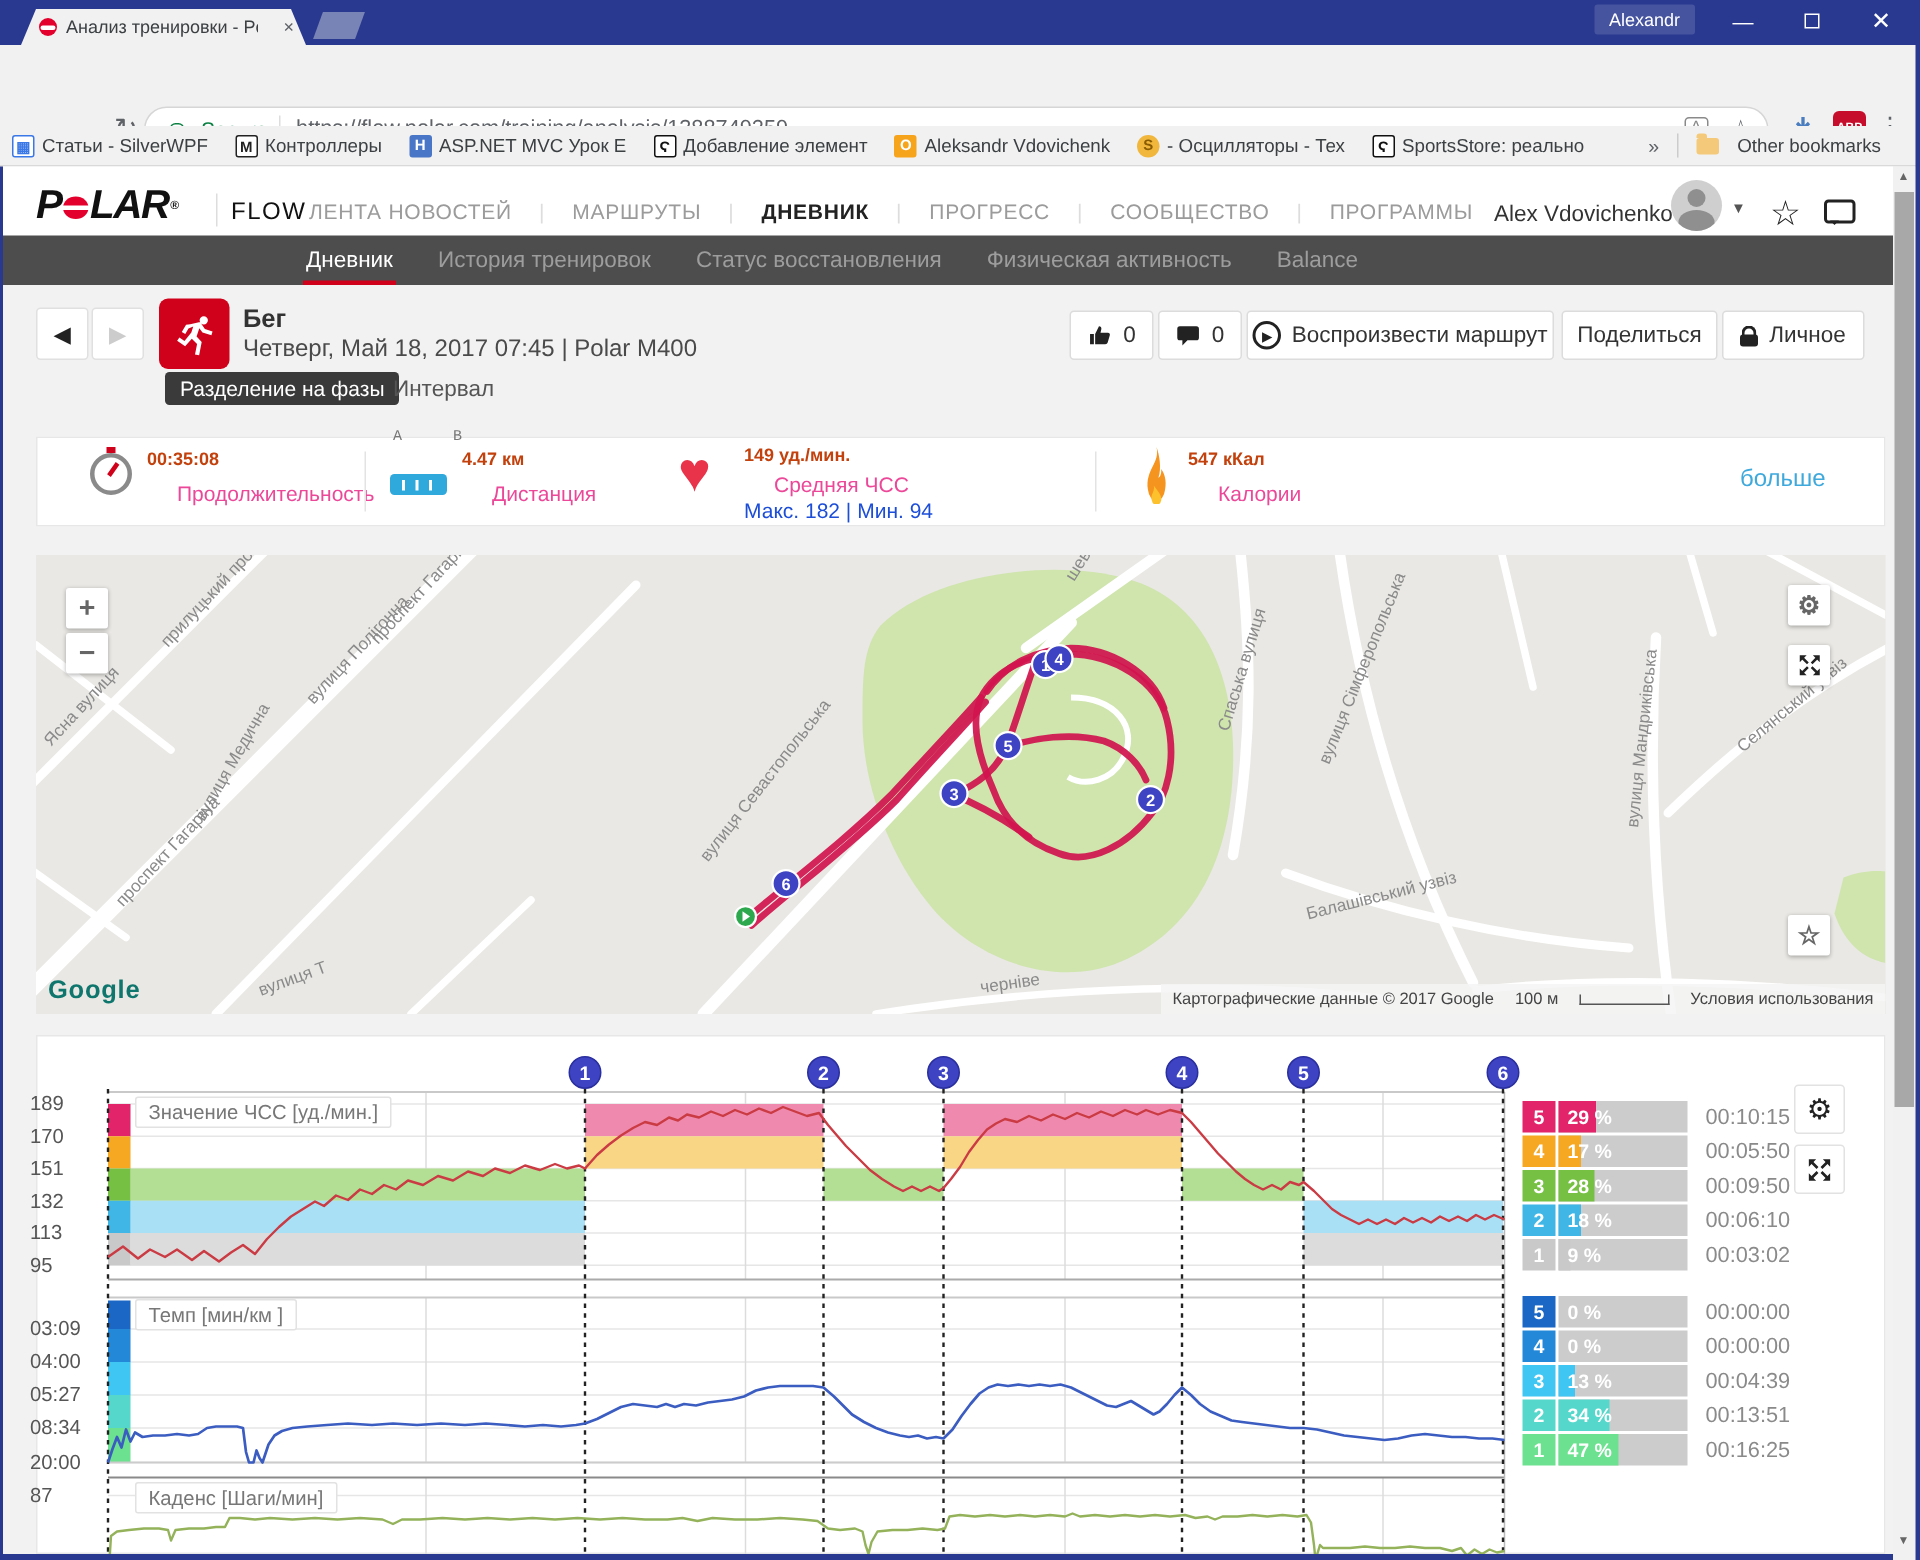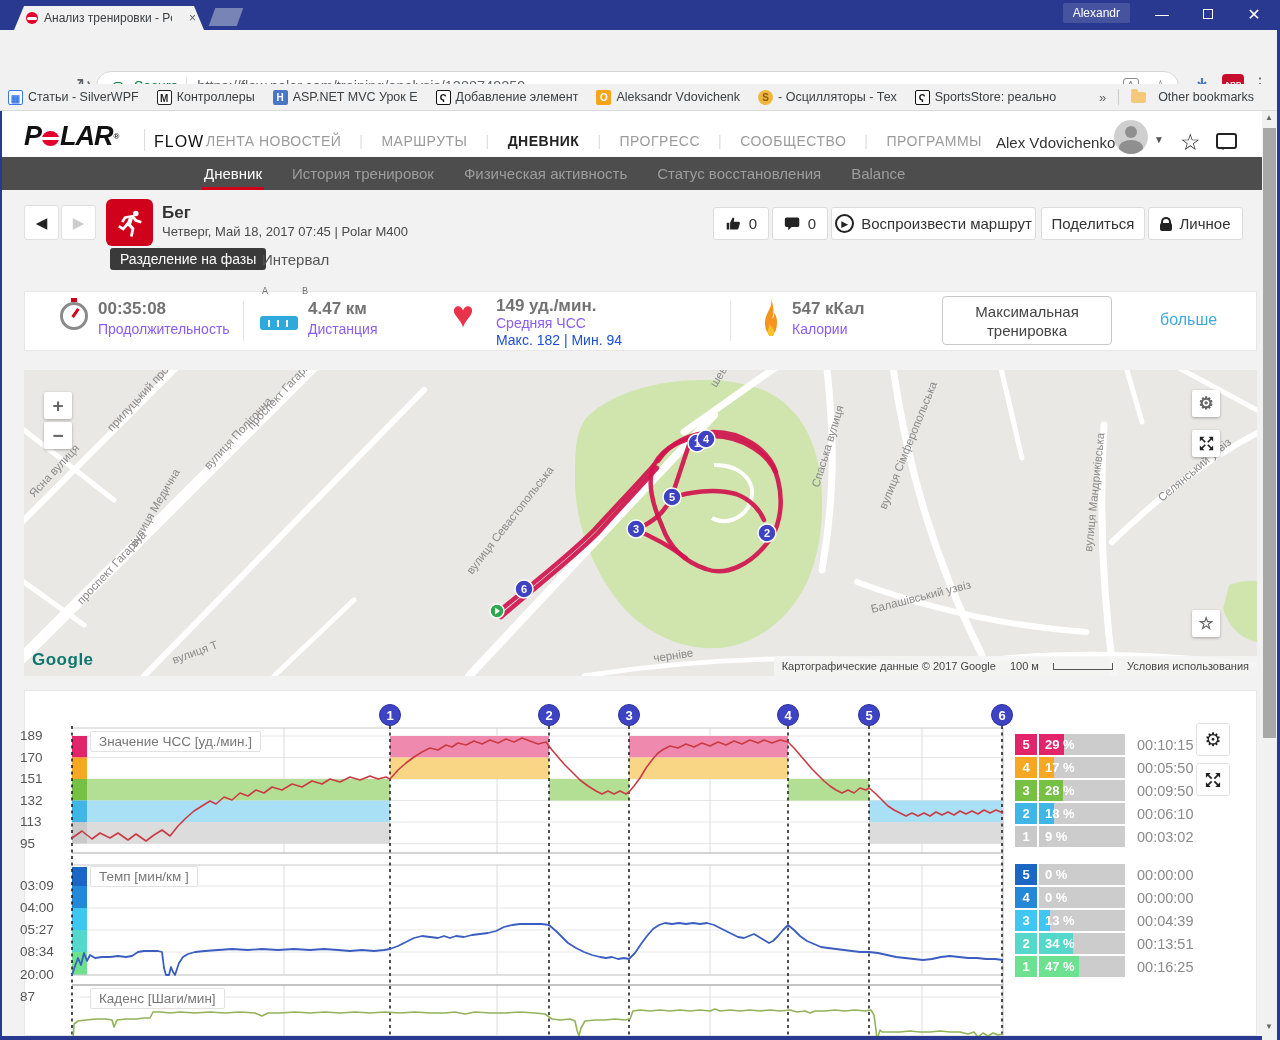--- a/index.html
+++ b/index.html
@@ -79,30 +79,30 @@
   .subnav-item.active { color:#fff; }
   .subnav-item.active:after { content:""; position:absolute; left:0; right:0; bottom:0; height:3px; background:#d0021b; }
 
   #page-bg { left:2px; top:190px; width:1260px; height:846px; background:#f2f2f2; }
 
   
   .arrow-btn { top:205px; width:35px; height:35px; background:#fff; border:1px solid #e0e0e0; border-radius:3px;
                display:flex; align-items:center; justify-content:center; font-size:15px; }
   #sport-icon { left:106px; top:199px; width:47px; height:47px; background:#d0021b; border-radius:6px; display:flex; align-items:center; justify-content:center;}
   #session-title { left:162px; top:203px; font-size:17px; font-weight:bold; color:#333; }
-  #session-sub { left:162px; top:224px; font-size:13px; color:#4a4a4a; }
+  #session-sub { left:162px; top:224px; font-size:16px; color:#4a4a4a; }
   #phase-tooltip { left:110px; top:248px; background:#3a3a3a; color:#fff; font-size:14px; padding:3px 10px; border-radius:3px; }
   #interval-label { left:262px; top:251px; font-size:15px; color:#555; }
   .act-btn { top:207px; height:33px; background:#fff; border:1px solid #dcdcdc; border-radius:3px;
              display:flex; align-items:center; justify-content:center; gap:7px; font-size:15px; color:#333; }
 
   
   #summary-card { left:24px; top:291px; width:1233px; height:60px; background:#fff; border:1px solid #e7e7e7; }
-  .stat-value { font-size:17px; font-weight:bold; color:#737373; }
-  .stat-label { font-size:14px; color:#8b5cf6; }
+  .stat-value { font-size:12px; font-weight:bold; color:#c2410c; }
+  .stat-label { font-size:14px; color:#ec4899;margin-left:20px; }
   .vdiv { width:1px; height:40px; background:#e3e3e3; top:301px; }
   #stopwatch { left:60px; top:302px; width:28px; height:28px; border:3px solid #8a8a8a; border-radius:50%; }
   #stopwatch .hand { position:absolute; left:11px; top:3px; width:3px; height:10px; background:#d0021b; transform:rotate(35deg); }
   #stopwatch .crown { position:absolute; left:8px; top:-7px; width:6px; height:4px; background:#d0021b; }
   #ruler { left:260px; top:316px; width:38px; height:14px; background:#2fa8dc; border-radius:3px; }
   #ruler i { position:absolute; top:4px; width:2px; height:7px; background:#fff; }
   #ab-row { left:262px; top:286px; font-size:10px; color:#777; letter-spacing:14px;font-family:Liberation Mono, monospace; }
   #heart-icon { left:452px; top:294px; font-size:37px; color:#e8334a; }
   #benefit-btn { left:942px; top:296px; width:170px; height:49px; border:1px solid #c9c9c9; border-radius:4px;
                  background:#fff; display:flex; flex-direction:column; align-items:center; justify-content:center;
@@ -253,22 +253,22 @@
         <span class="body"></span>
       </div>
     <div class="abs" id="avatar-caret">▼</div>
     <div class="abs" id="hdr-star">☆</div>
     <div class="abs" id="hdr-chat"></div>
   </div>
 
   <div class="abs" id="subnav">
       <div class="subnav-item active">Дневник</div>
       <div class="subnav-item">История тренировок</div>
+      <div class="subnav-item">Статус восстановления</div>
       <div class="subnav-item">Физическая активность</div>
-      <div class="subnav-item">Статус восстановления</div>
       <div class="subnav-item">Balance</div>
     </div>
 
   <div class="abs" id="page-bg"></div>
 
   <div class="abs arrow-btn" style="left:24px">
       <span style="color:#222">◀</span>
     </div>
   <div class="abs arrow-btn" style="left:61px">
       <span style="color:#ccc">▶</span>
@@ -330,24 +330,20 @@
   <div class="abs stat-value" style="left:496px;top:296px">149 уд./мин.</div>
   <div class="abs stat-label" style="left:496px;top:315px">Средняя ЧСС</div>
   <div class="abs" style="left:496px;top:332px;font-size:14px;color:#1d4ed8">Макс. 182  |  Мин. 94</div>
   <div class="abs vdiv" style="left:730px"></div>
   <svg class="abs" style="left:758px;top:298px" width="26" height="38" viewBox="0 0 20 30">
     <path fill="#f5941f" d="M10 0c2 6-6 8-4.5 15.5A5.6 5.6 0 0 0 10 20a5.6 5.6 0 0 0 4.5-4.5C15.5 12 14 9.5 12.5 8c.2 2-.8 3-1.5 3.2C12.8 7.5 11.5 3 10 0z" transform="scale(1,1.45)"></path>
     <path fill="#fdc12e" d="M10 14c1 2.5-2 3.5-1 6a2.6 2.6 0 0 0 5 0c.3-2-1.5-3.5-4-6z" transform="translate(-1.5,2) scale(1,1.3)"></path>
   </svg>
   <div class="abs stat-value" style="left:792px;top:299px">547 кКал</div>
   <div class="abs stat-label" style="left:792px;top:321px">Калории</div>
-  <div class="abs" id="benefit-btn">
-    <span>Максимальная</span>
-    <span>тренировка</span>
-  </div>
   <div class="abs" id="more-link">больше</div>
 
   <div class="abs" id="map-box">
     <svg id="map-svg" width="1233" height="306" viewBox="0 0 1233 306">
         <rect x="0" y="0" width="1233" height="306" fill="#e9e8e4"></rect>
         <path d="M563,47 C598,12 678,2 728,16 C780,31 800,82 798,142 C796,202 773,247 728,269 C683,291 628,271 598,236 C568,201 551,151 551,111 C551,81 551,62 563,47 Z" fill="#cfe5ad"></path>
         <path d="M1205,215 C1220,209 1233,211 1233,211 L1233,272 C1214,268 1204,254 1199,239 Z" fill="#cfe5ad"></path>
         <path d="M-20,306 L296,-10" stroke="#ffffff" fill="none" stroke-width="11" stroke-linecap="round"></path>
         <path d="M-90,240 L160,-10" stroke="#ffffff" fill="none" stroke-width="6" stroke-linecap="round"></path>
         <path d="M120,306 L400,20" stroke="#ffffff" fill="none" stroke-width="6" stroke-linecap="round"></path>

